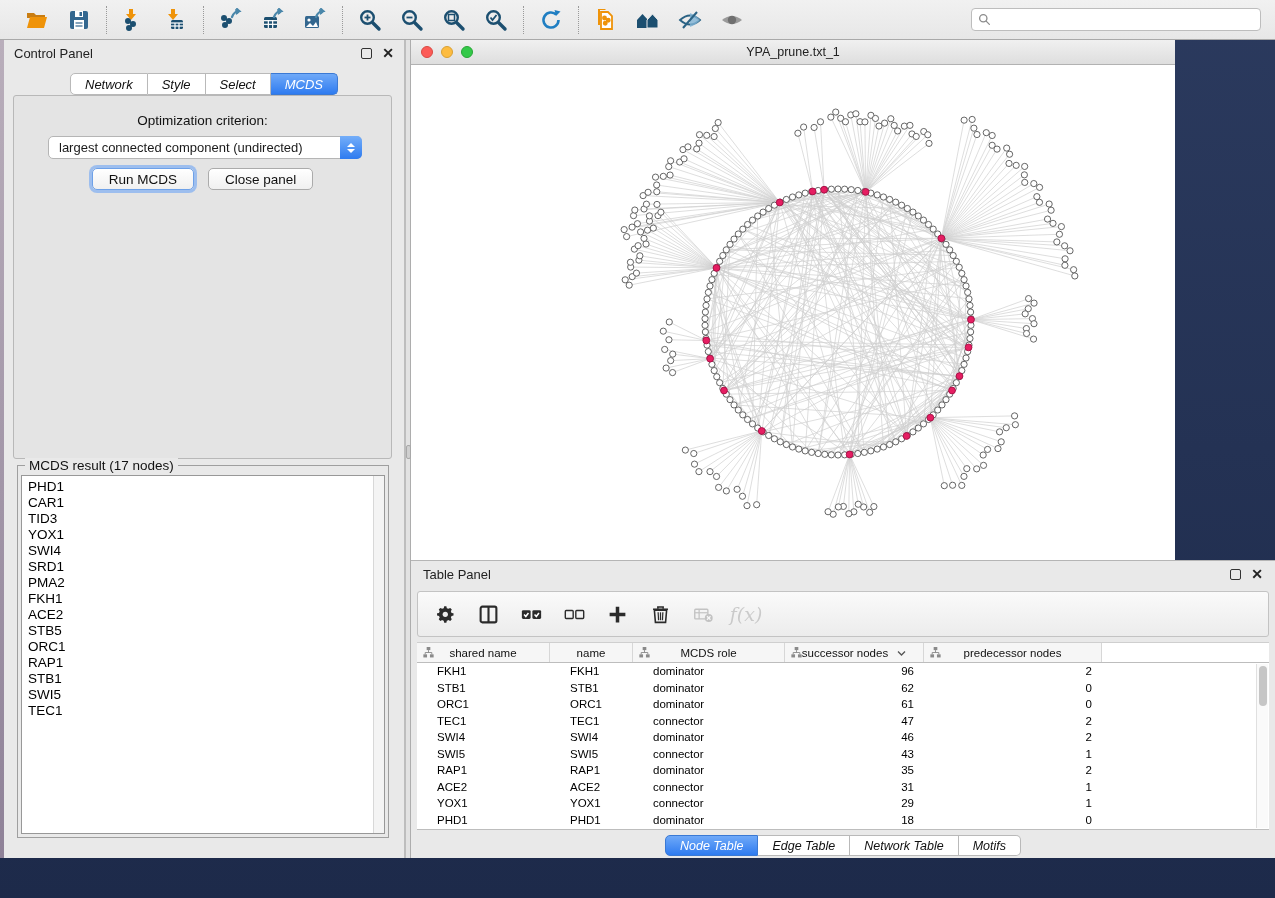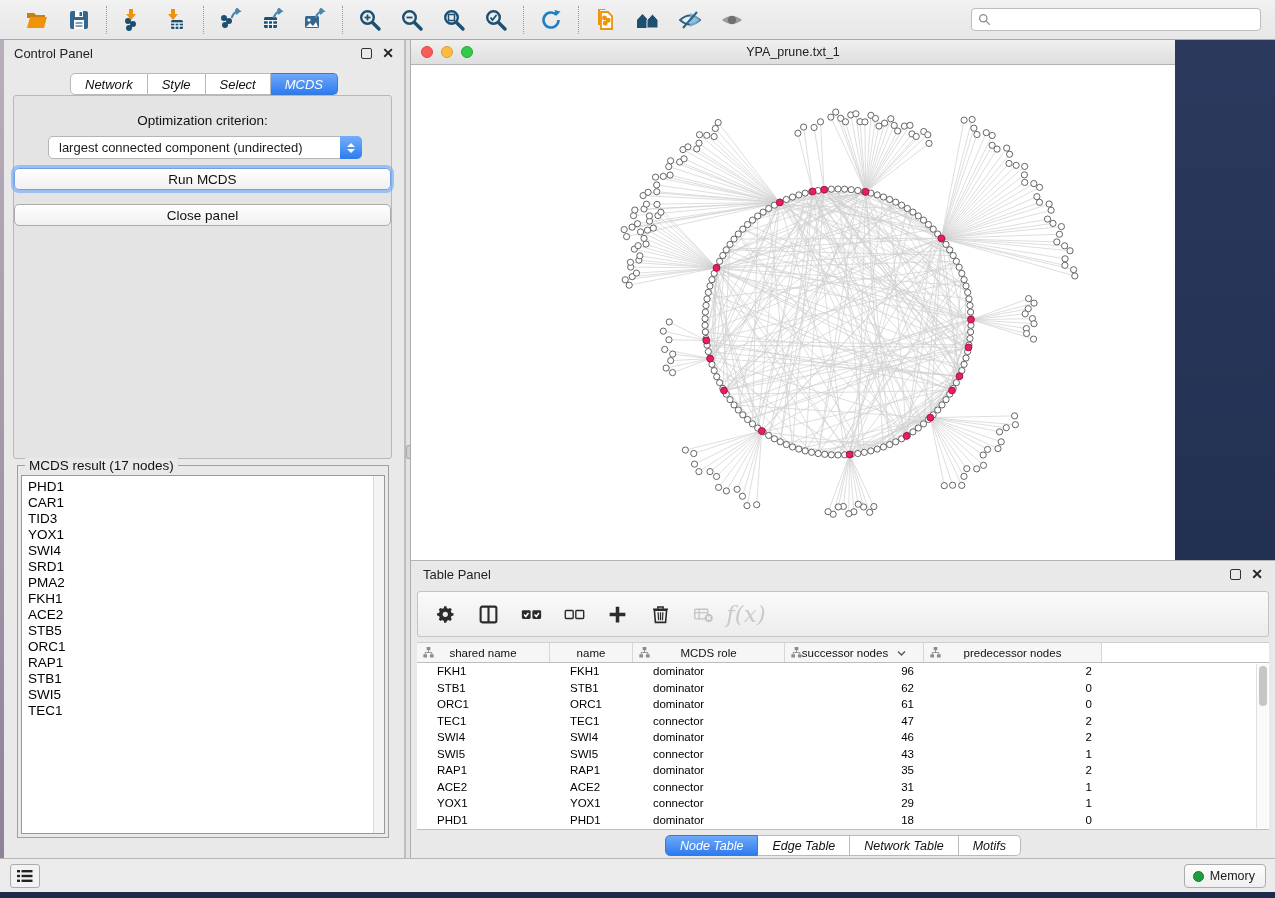--- a/index.html
+++ b/index.html
@@ -47,21 +47,21 @@
   .opt-label { position:absolute; top:17px; width:100%; text-align:center; font-size:13.5px; color:#111; }
   .criterion { position:absolute; left:34px; top:40px; width:314px; height:23px; background:#fff;
     border:1px solid #b5b5b5; border-radius:5px; font-size:13px; display:flex; align-items:center; cursor:pointer; }
   .criterion .val { padding-left:10px; flex:1; white-space:nowrap; overflow:hidden; }
   .criterion .stepper { width:22px; height:23px; margin:-1px -1px -1px 0; border-radius:0 5px 5px 0;
     background:linear-gradient(180deg,#74aef9,#2e7bf0); display:flex; flex-direction:column;
     align-items:center; justify-content:center; gap:2px; }
   .stepper i { width:0; height:0; border-left:4px solid transparent; border-right:4px solid transparent; }
   .stepper i.up { border-bottom:4px solid #fff; }
   .stepper i.down { border-top:4px solid #fff; }
-  .btn-row { position:absolute; top:72px; left:0; width:100%; display:flex; justify-content:center; gap:14px;flex-direction:column; }
+  .btn-row { position:absolute; top:72px; left:0; width:100%; display:flex; justify-content:center; gap:14px; }
   .mac-btn { height:22px; padding:0 16px; background:linear-gradient(180deg,#ffffff,#f0f0f0);
     border:1px solid #ababab; border-radius:5px; font-size:13.5px; cursor:pointer; color:#111;
     font-family:"Liberation Sans",sans-serif; }
   .mac-btn.focus { box-shadow:0 0 0 3px rgba(110,165,245,.6); border-color:#6ea1e8; }
 
   .result-field { position:absolute; left:13px; top:425px; width:372px; height:373px;
     border:1px solid #9f9f9f; background:#e9e9e9; }
   .result-legend { position:absolute; left:7px; top:-8px; background:#e9e9e9; padding:0 4px;
     font-size:13.5px; color:#111; }
   .result-list { position:absolute; left:3px; right:3px; top:9px; bottom:3px; background:#fff;
@@ -93,21 +93,21 @@
   .table-panel { position:absolute; left:411px; top:560px; width:864px; height:298px; background:#e9e9e9;
     border-top:1px solid #b5b5b5; }
   .tp-titlebar { position:absolute; left:0; top:0; right:0; height:26px; display:flex; align-items:center;
     padding:0 12px; font-size:13px; color:#222; }
   .tp-toolbar { position:absolute; left:6px; right:6px; top:30px; height:46px;
     background:linear-gradient(180deg,#fafafa,#ececec); border:1px solid #c3c3c3; border-radius:3px;
     display:flex; align-items:center; gap:17px; padding:0 14px; }
   .tp-tool { width:26px; height:26px; display:flex; align-items:center; justify-content:center; cursor:pointer; }
   .tp-tool svg { width:21px; height:21px; }
   .tp-tool.disabled { opacity:.45; cursor:default; }
-  .fx { font-family:"DejaVu Serif", serif; font-style:italic; font-size:23px; color:#9a9a9a; }
+  .fx { font-family:"DejaVu Serif", serif; font-style:italic; font-size:19px; color:#9a9a9a; }
 
   .grid-header { position:absolute; left:6px; top:81px; height:21px; width:852px; background:#f6f6f6;
     border-top:1px solid #cfcfcf; border-bottom:1px solid #bdbdbd; display:flex; font-size:11.5px; color:#111; }
   .gh-cell { display:flex; align-items:center; justify-content:center; gap:5px; border-right:1px solid #d7d7d7;
     height:100%; position:relative; cursor:pointer; }
   .gh-cell svg.tree { width:11px; height:11px; position:absolute; left:6px; }
   .gh-cell .sort { margin-left:4px; }
   .grid-body { position:absolute; left:6px; top:102px; width:852px; height:166px; background:#fff; overflow:hidden; }
   .grid-row { display:flex; height:16.5px; align-items:center; font-size:11.5px; color:#000; }
   .gc { white-space:nowrap; overflow:hidden; }
@@ -1296,32 +1296,14 @@
     </div>
     <div class="grid-bottom-line"></div>
     <div class="tp-tabs" id="tp-tabs">
         <div class="tab active">Node Table</div>
         <div class="tab">Edge Table</div>
         <div class="tab">Network Table</div>
         <div class="tab">Motifs</div>
       </div>
   </div>
 
-  <div class="status-bar">
-    <div class="list-btn">
-      <svg width="16" height="14" viewBox="0 0 16 14">
-        <g fill="#222">
-            <rect x="0" y="1" width="3" height="2.4"></rect>
-            <rect x="4.5" y="1" width="11" height="2.4"></rect>
-        <rect x="0" y="5.8" width="3" height="2.4"></rect>
-            <rect x="4.5" y="5.8" width="11" height="2.4"></rect>
-        <rect x="0" y="10.6" width="3" height="2.4"></rect>
-            <rect x="4.5" y="10.6" width="11" height="2.4"></rect>
-          </g>
-      </svg>
-    </div>
-    <div class="memory-btn">
-      <span class="memory-dot"></span>
-      <span>Memory</span>
-    </div>
-  </div>
 
 </div>
 
 </body></html>

